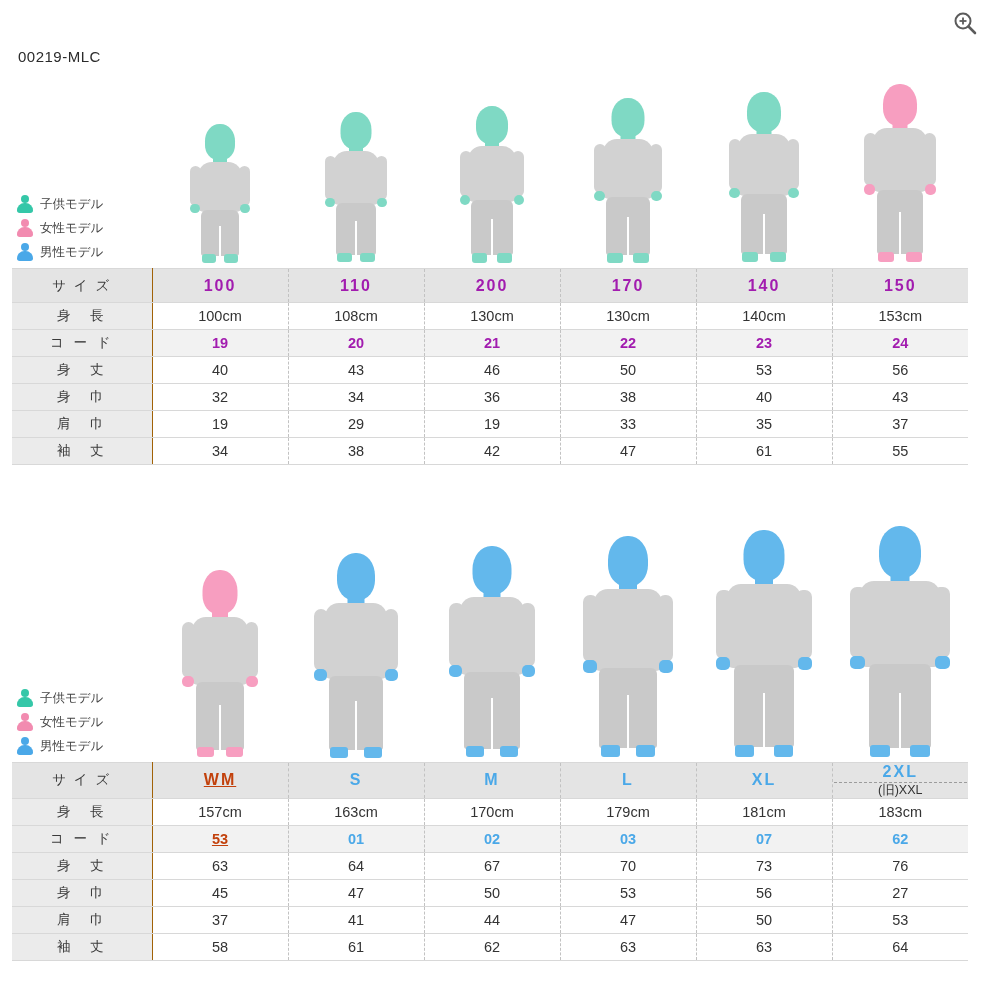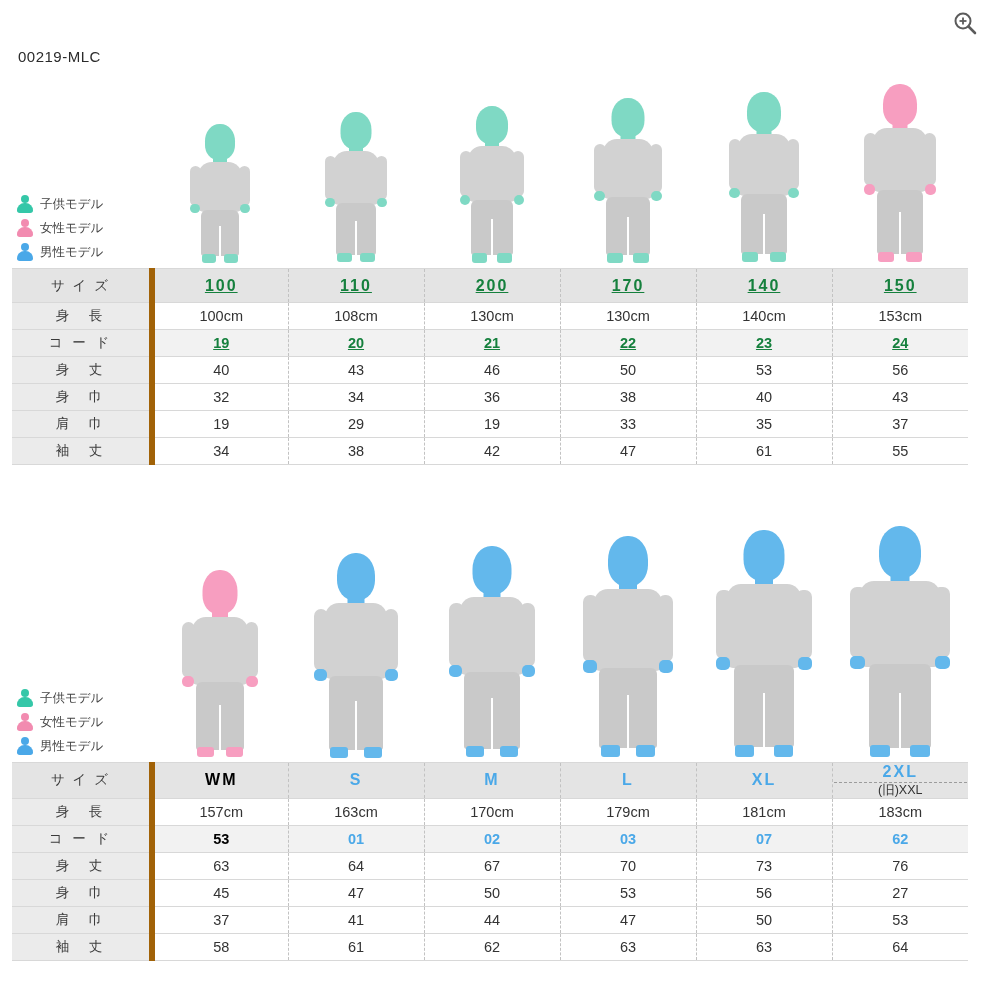--- a/index.html
+++ b/index.html
@@ -157,21 +157,21 @@
     font-size: 14.5px;
     border-bottom: 1px solid #d8d8d8;
     border-right: 1px dashed #c2c2c2;
     color: #333;
   }
   table tr td:first-child {
     width: 140px;
     background: #ebebeb;
     font-size: 13.5px;
     letter-spacing: 3px;
-    border-right: 6px solid #a16207;
+    border-right: 1px solid #a16207;
     color: #3a3a3a;
   }
   table tr td:last-child { border-right: none; }
   table tr:first-child td {
     background: #e4e4e4;
     font-weight: bold;
     font-size: 16px;
     height: 34px;
     letter-spacing: 2px;
   }
@@ -182,23 +182,23 @@
   }
   table tr.code-row td {
     background: #f2f2f2;
     font-weight: bold;
   }
   table tr.code-row td:first-child {
     background: #ebebeb;
     font-weight: normal;
   }
   .top-line { border-top: 1px solid #d8d8d8; }
-  .c-green { color: #15803d; text-decoration: underline; }
+  .c-green { color: #a21caf; }
   .c-blue  { color: #4aa8e8; }
-  .c-pink  { color: #000000; }
+  .c-pink  { color: #c2410c; text-decoration: underline; }
   .sz-2xl {
     display: block;
     line-height: 1.05;
   }
   .sz-2xl .old {
     display: block;
     font-size: 12.5px;
     font-weight: normal;
     letter-spacing: 0;
     border-top: 1px dashed #9c9c9c;

